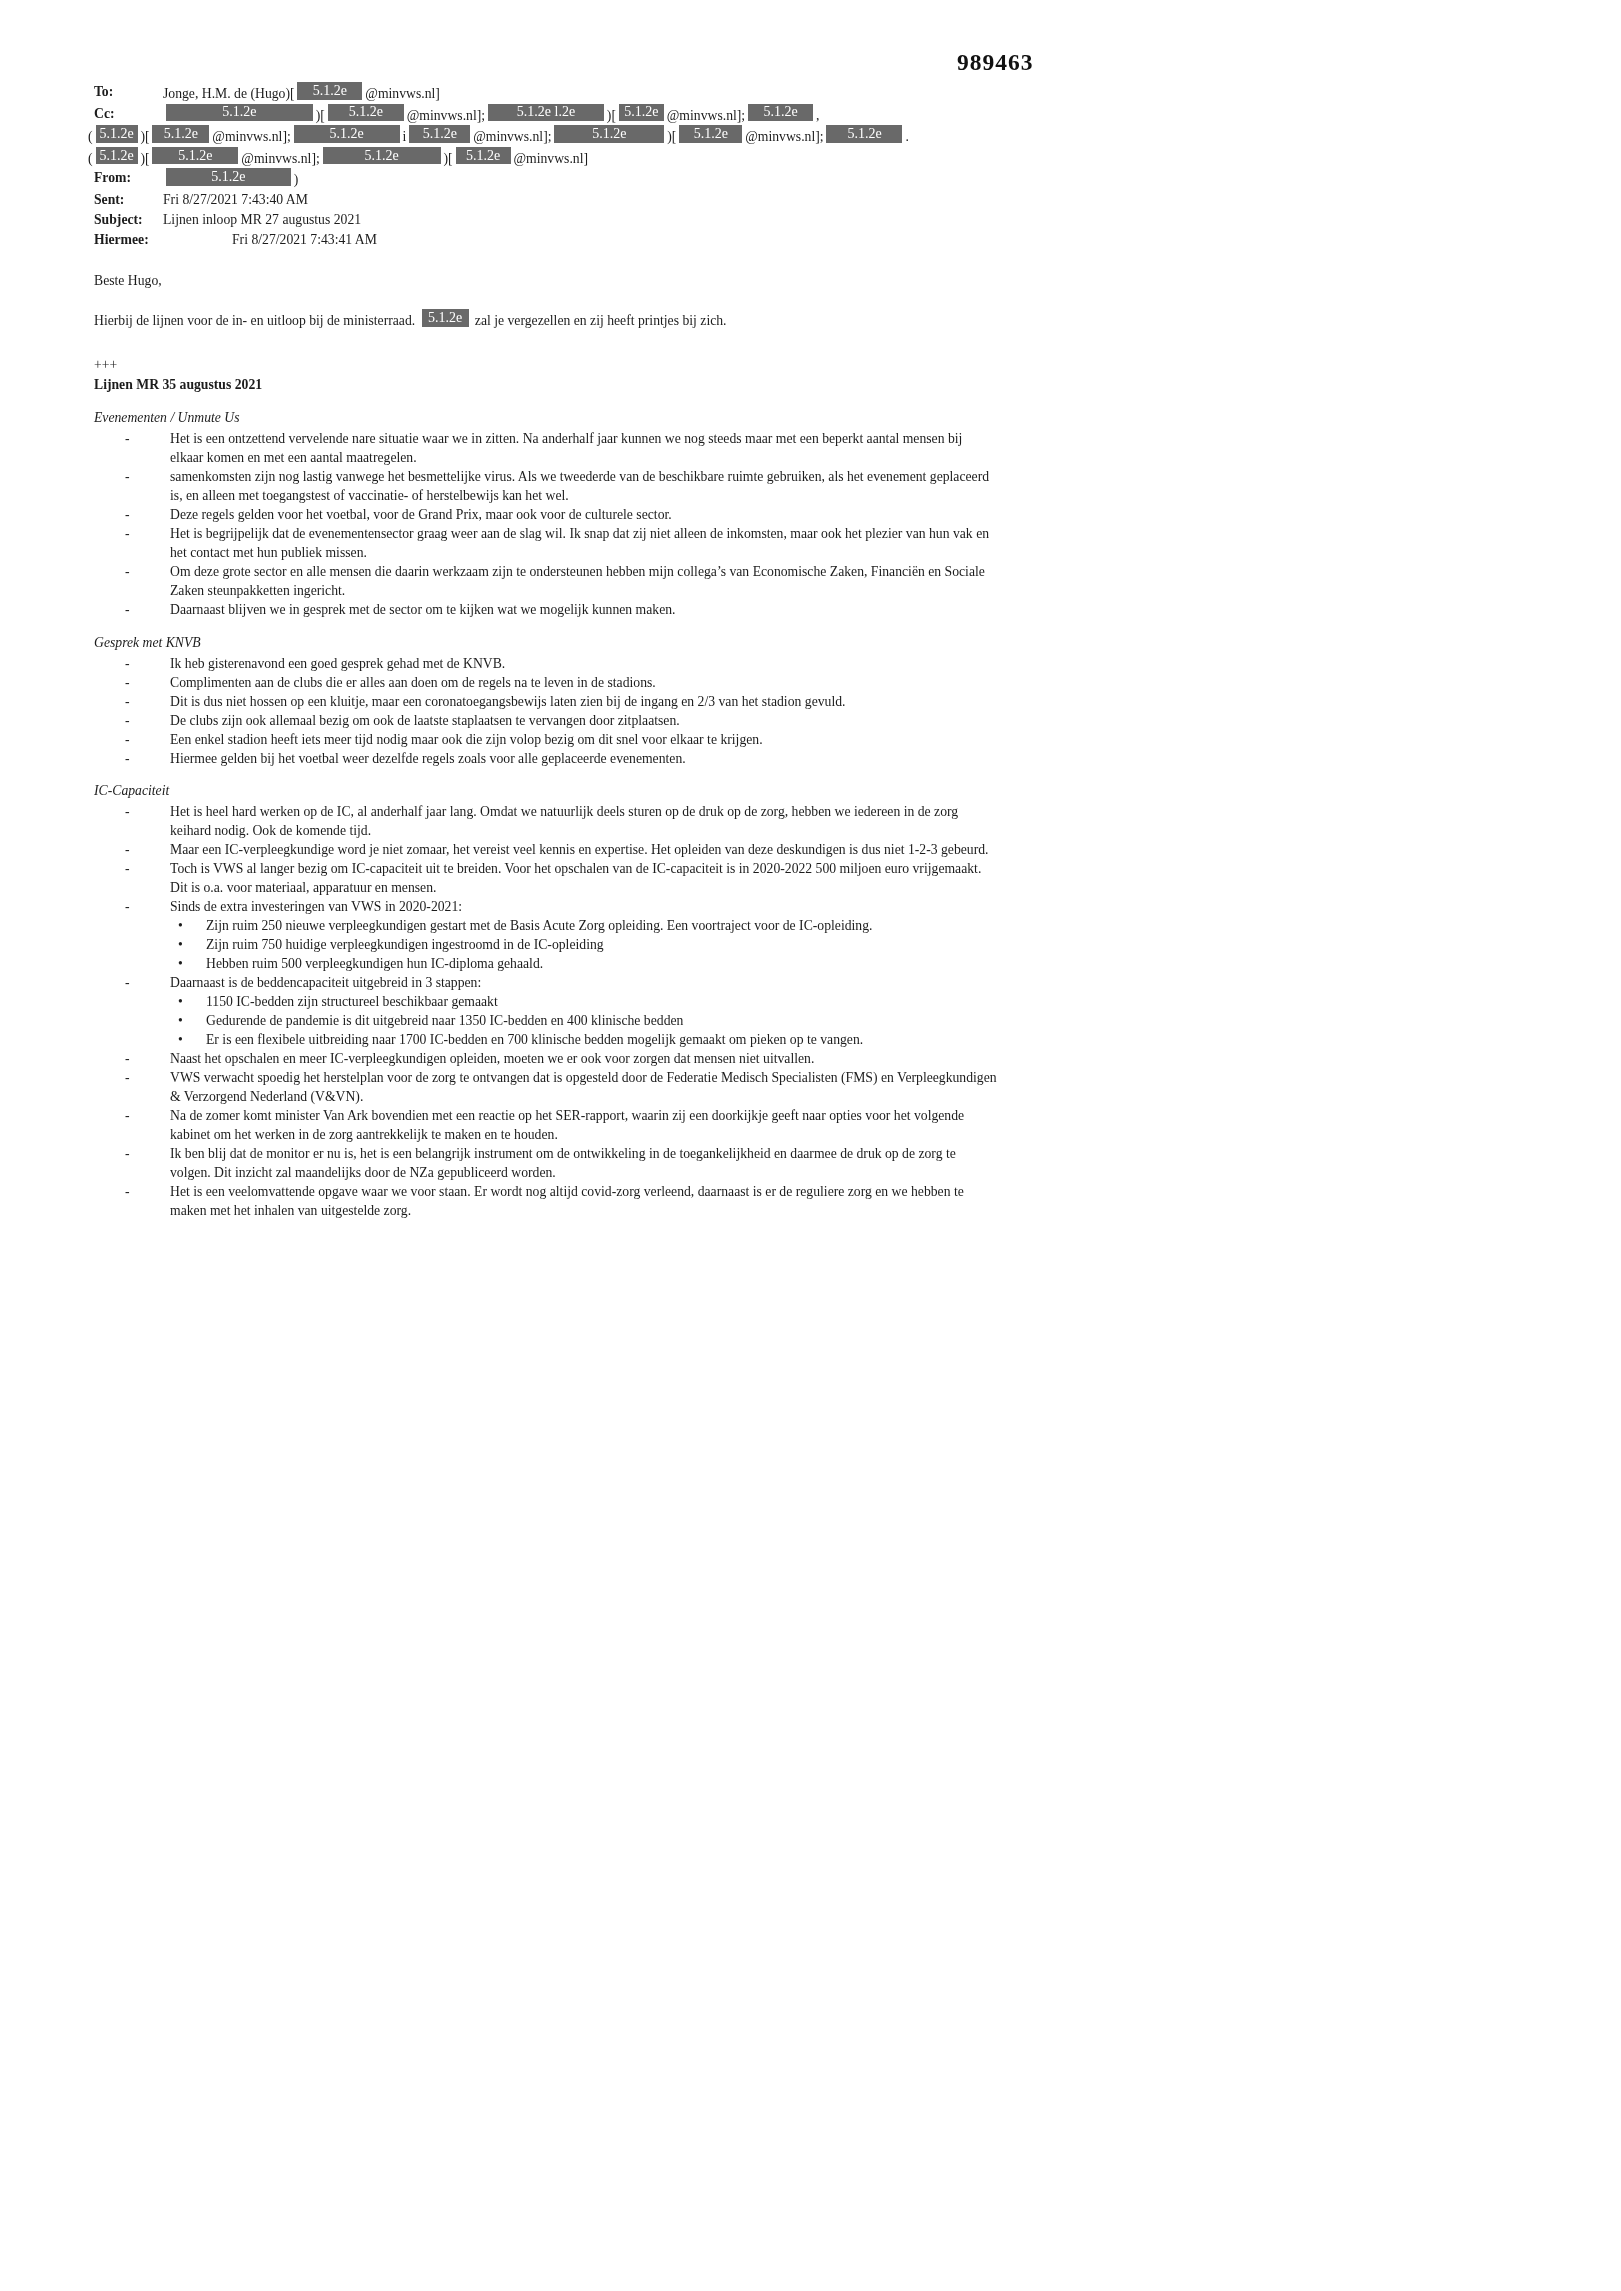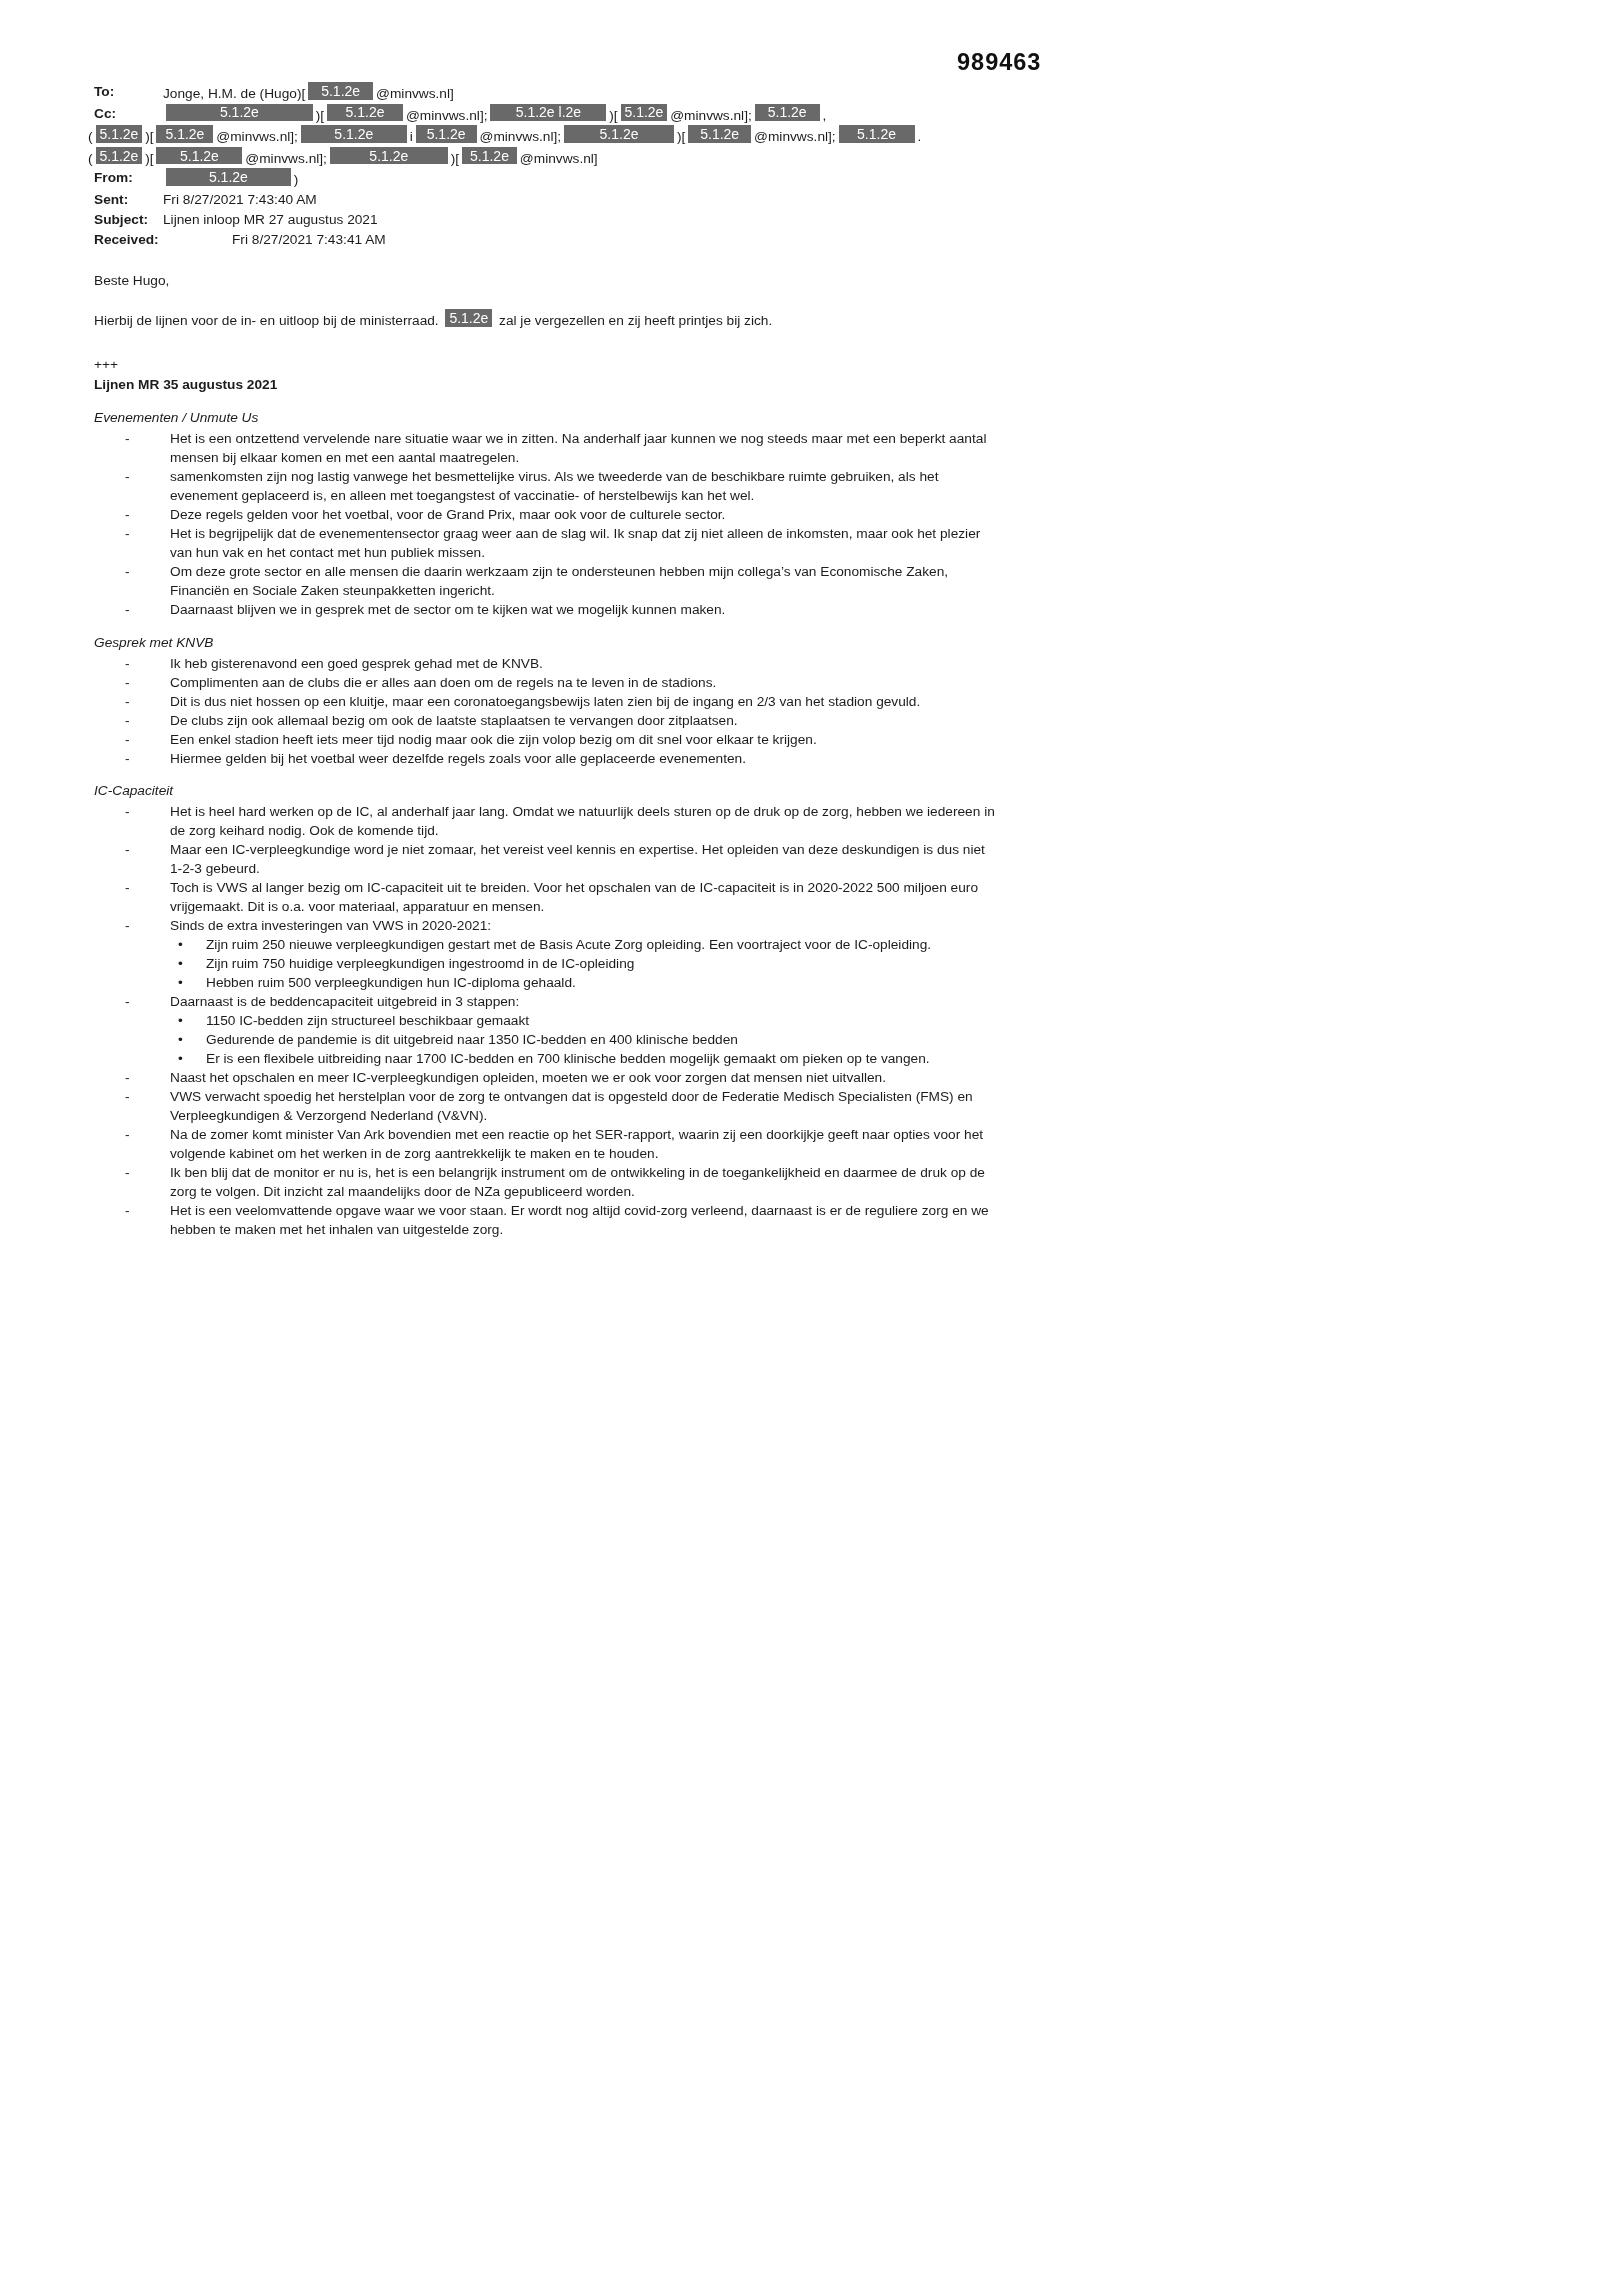--- a/index.html
+++ b/index.html
@@ -2,21 +2,21 @@
 <html><head>
 <meta charset="utf-8">
 <style>
   html,body{margin:0;padding:0;background:#e8e8e8;}
   .page{
     position:relative;
     width:1621px;
     height:2292px;
     margin:0 auto;
     background:#ffffff;
-    font-family:Liberation Sans, sans-serif;
+    font-family:Liberation Serif, serif;
     color:#1c1c1c;
     overflow:hidden;
   }
   .doc-number{
     position:absolute;
     left:957px;
     top:49px;
     font-size:23.5px;
     font-weight:bold;
     color:#111;
@@ -84,21 +84,21 @@
         </div>
         <div class="hrow">
           <span class="hlabel">Sent:</span>
           <span class="hval"><span class="seg">Fri 8/27/2021 7:43:40 AM</span></span>
         </div>
         <div class="hrow">
           <span class="hlabel">Subject:</span>
           <span class="hval"><span class="seg">Lijnen inloop MR 27 augustus 2021</span></span>
         </div>
         <div class="hrow">
-          <span class="hlabel">Received:</span>
+          <span class="hlabel">Hiermee:</span>
           <span class="hval" style="padding-left: 69px;"><span class="seg">Fri 8/27/2021 7:43:41 AM</span></span>
         </div>
       </div>
     <div class="greeting">Beste Hugo,</div>
     <div id="intro" class="intro"><span class="seg">Hierbij de lijnen voor de in- en uitloop bij de ministerraad. </span><span class="redact" style="min-width: 47px; background: rgb(105, 105, 105); color: rgb(255, 255, 255);">5.1.2e</span><span class="seg"> zal je vergezellen en zij heeft printjes bij zich.</span></div>
     <div class="separator">+++</div>
     <div class="title">Lijnen MR 35 augustus 2021</div>
     <div id="sections">
         <div class="sec-heading">Evenementen / Unmute Us</div>
         <div class="item"><span class="marker">-</span><span class="itext">Het is een ontzettend vervelende nare situatie waar we in zitten. Na anderhalf jaar kunnen we nog steeds maar met een beperkt aantal mensen bij elkaar komen en met een aantal maatregelen.</span></div>

